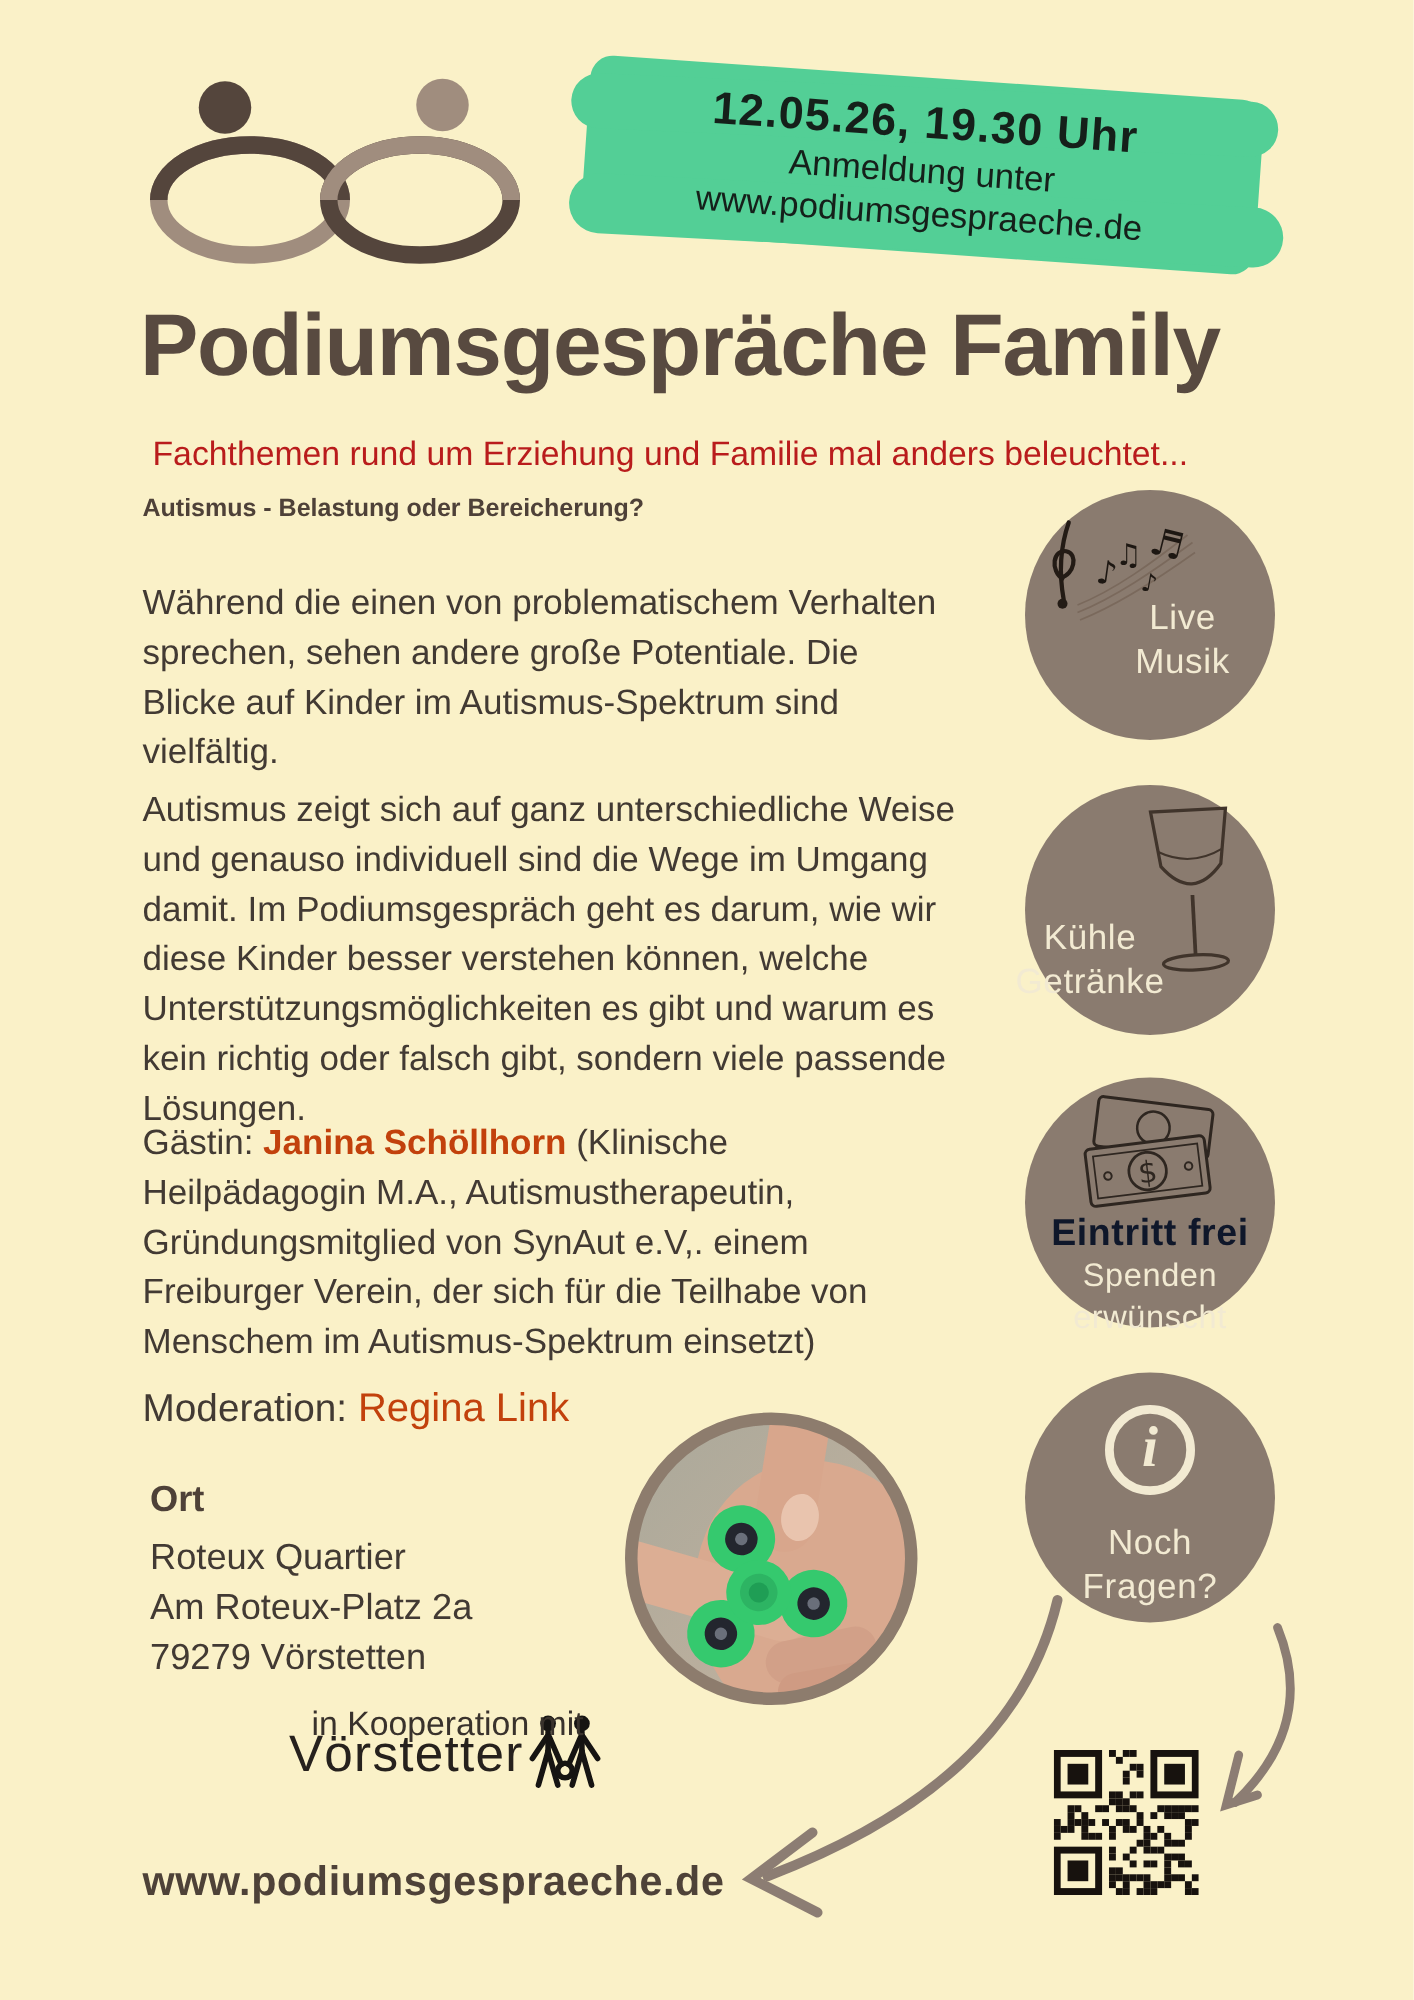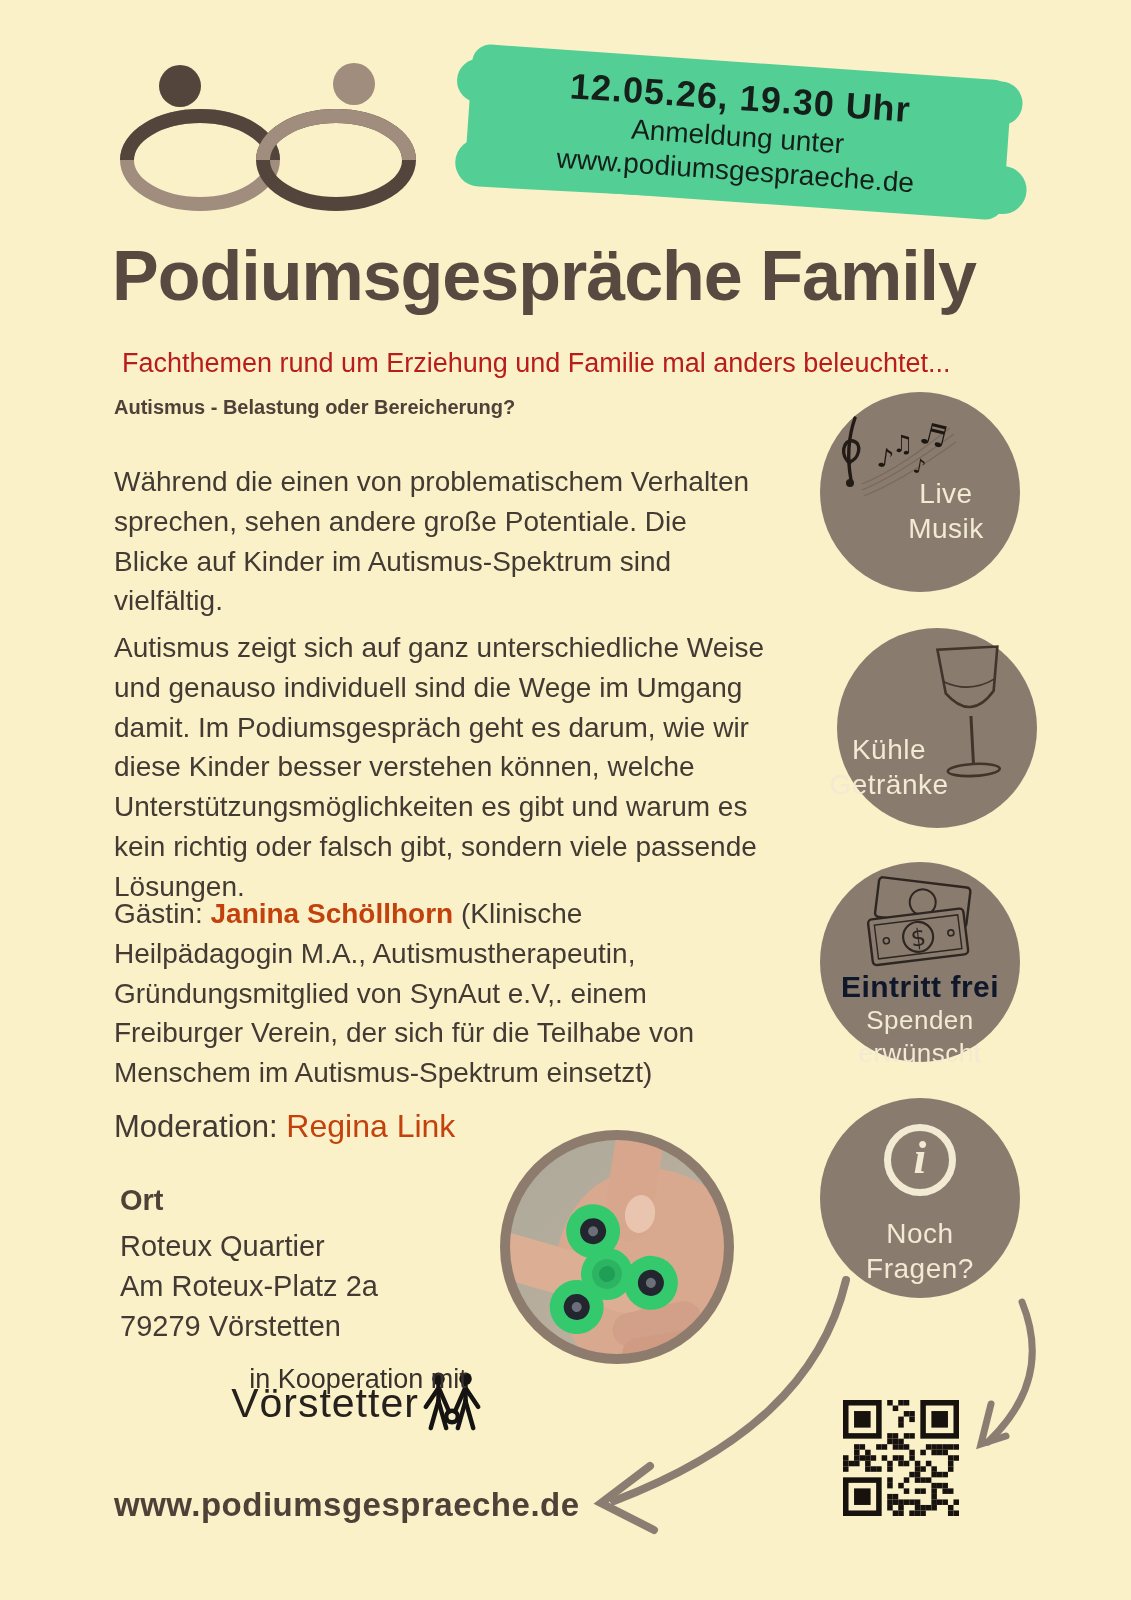--- a/index.html
+++ b/index.html
@@ -51,21 +51,21 @@
   .ort-h{font-size:29px; font-weight:bold; color:#4e4138; margin-bottom:6px;}
 
   
   .badge{
     width:200px; height:200px; border-radius:50%;
     background:#8a7b6f; left:820px;
     color:#f2ead2;
   }
   .badge .lines{position:absolute; width:100%; text-align:center; font-size:28px;
                 font-weight:300; line-height:1.25; letter-spacing:.5px;}
-  .b1{top:392px;} .b2{top:628px;margin-left:17px;} .b3{top:862px;} .b4{top:1098px;}
+  .b1{top:392px;} .b2{top:628px;} .b3{top:862px;} .b4{top:1098px;}
   .b1 .lines{left:28%; width:70%; top:84px;}
   .b2 .lines{left:-14%; width:80%; top:104px;}
   .b3 .free{position:absolute; width:100%; text-align:center; top:108px;
             font-size:30px; font-weight:bold; color:#0f172a; letter-spacing:.5px;}
   .b3 .lines{top:142px; font-size:26px;}
   .b4 .lines{top:118px;}
   .music-svg{position:absolute; left:14px; top:18px;}
   .wine-svg{position:absolute; left:92px; top:14px; transform:rotate(-3deg);}
   .money-svg{position:absolute; left:42px; top:14px;}
   .info-ring{

